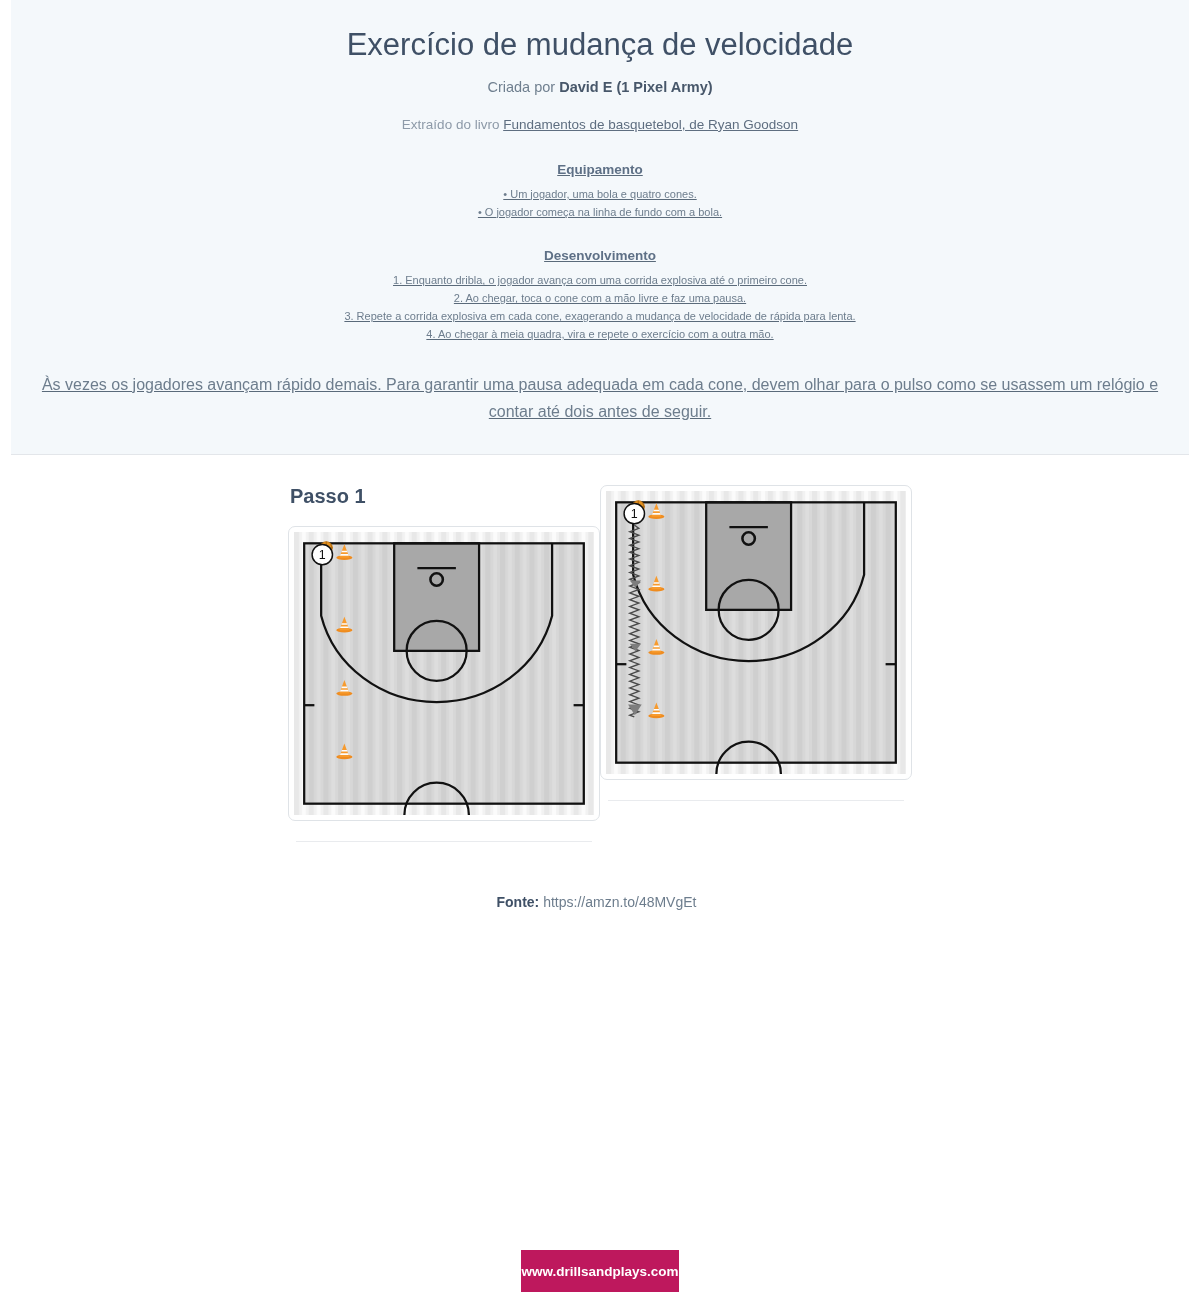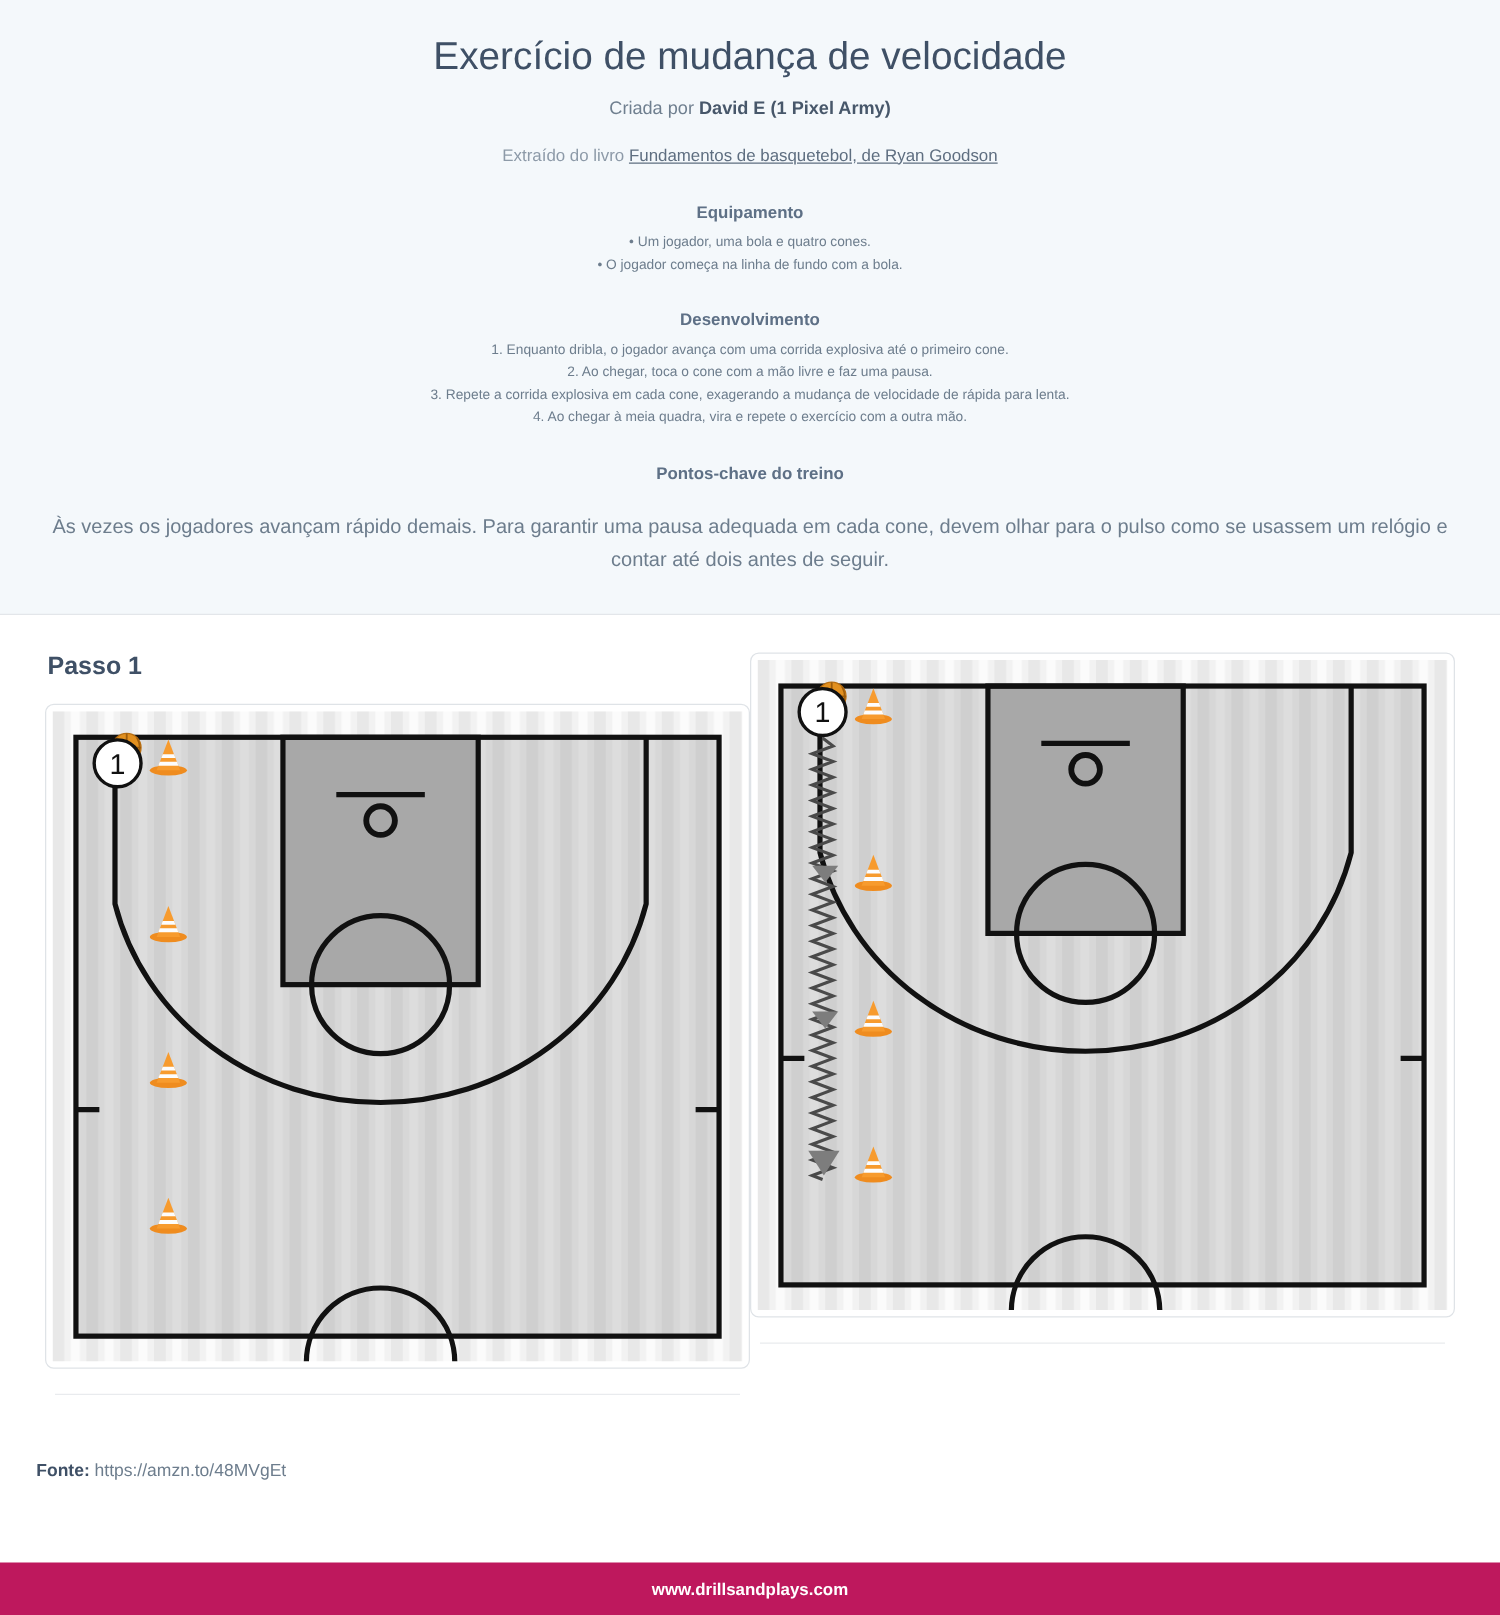--- a/index.html
+++ b/index.html
@@ -11,20 +11,21 @@
     background: #ffffff;
     font-family: "Liberation Sans", sans-serif;
     color: #5a6a7a;
   }
   .page {
     width: 1200px;
     min-height: 1292px;
     position: relative;
     display: flex;
     flex-direction: column;
+    align-items: center;
   }
 
   
   .header {
     background: #f4f8fb;
     border-bottom: 1px solid #e3e6ea;
     padding: 26px 24px 28px 24px;
     text-align: center;
   }
   .drill-title {
@@ -53,21 +54,21 @@
     font-size: 13.5px;
     font-weight: bold;
     color: #5e7086;
     margin: 0 0 9px 0;
   }
   .sec-line {
     font-size: 11px;
     color: #6d7d8d;
     line-height: 1.62;
   }
-  .sec-block { margin-bottom: 27px; }
+  .sec-block { margin-bottom: 27px; text-decoration: underline; }
   .sec-block.last { margin-bottom: 0; }
   .keypoints-body {
     font-size: 16px;
     color: #6d7d8d;
     line-height: 1.72;
     max-width: 1130px;
     margin: 22px auto 0 auto;
   }
 
   
@@ -142,21 +143,20 @@
 
     <div class="sec-block">
       <div class="sec-title">Desenvolvimento</div>
       <div class="sec-line">1. Enquanto dribla, o jogador avança com uma corrida explosiva até o primeiro cone.</div>
       <div class="sec-line">2. Ao chegar, toca o cone com a mão livre e faz uma pausa.</div>
       <div class="sec-line">3. Repete a corrida explosiva em cada cone, exagerando a mudança de velocidade de rápida para lenta.</div>
       <div class="sec-line">4. Ao chegar à meia quadra, vira e repete o exercício com a outra mão.</div>
     </div>
 
     <div class="sec-block last">
-      <div class="sec-title">Pontos-chave do treino</div>
       <div class="keypoints-body">Às vezes os jogadores avançam rápido demais. Para garantir uma pausa adequada em cada cone, devem olhar para o pulso como se usassem um relógio e contar até dois antes de seguir.</div>
     </div>
   </div>
 
   <div class="steps">
 
     <div class="step">
       <div class="step-title">Passo 1</div>
       <div class="court-frame">
         <svg viewBox="0 0 530 500" xmlns="http://www.w3.org/2000/svg">

